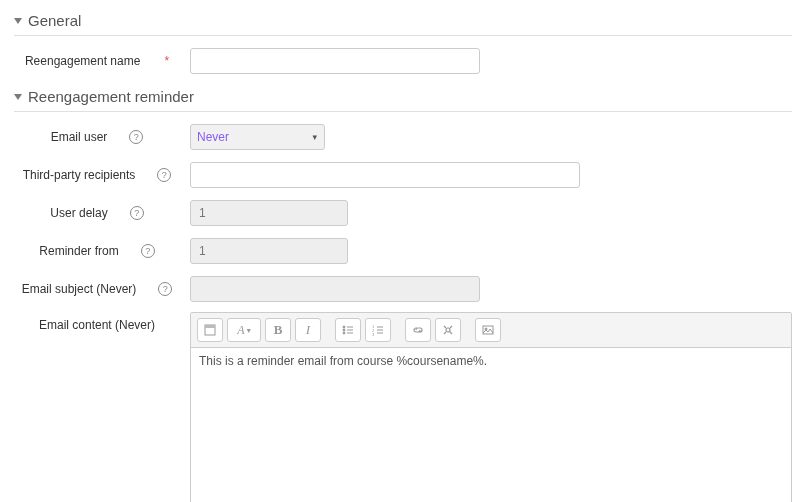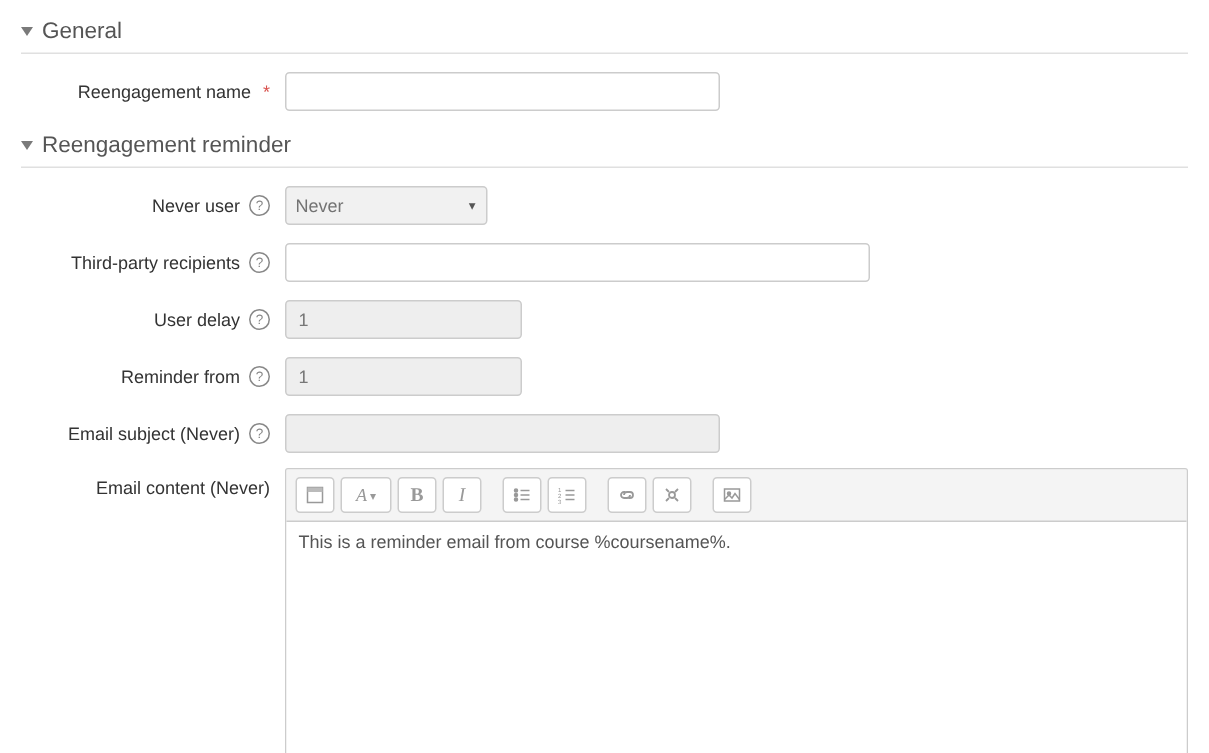--- a/index.html
+++ b/index.html
@@ -35,41 +35,41 @@
     min-height: 30px;
     margin-bottom: 8px;
   }
   .form-row.top { align-items: flex-start; }
   .label-col {
     width: 176px;
     text-align: right;
     padding-right: 10px;
     color: #333;
     display: flex;
-    justify-content: flex-end;
-    align-items: center;
-    gap: 6px;
+    justify-content: center;
+    align-items: center;
+    gap: 22px;
   }
   .req { color: #d9534f; margin-left: 2px; }
   .help-icon {
     display: inline-flex;
     width: 14px; height: 14px;
     border: 1px solid #888;
     border-radius: 50%;
     align-items: center;
     justify-content: center;
     font-size: 9px;
     color: #888;
     line-height: 1;
   }
   .field-col { flex: 1; display: flex; align-items: center; gap: 8px; }
   input[type="text"], select, textarea {
     font-family: inherit;
     font-size: 12px;
-    color: #737373;
+    color: #8b5cf6;
   }
   .txt {
     height: 26px;
     padding: 2px 8px;
     border: 1px solid #ccc;
     border-radius: 3px;
     background: #fff;
   }
   .txt.w-large { width: 290px; }
   .txt.w-xlarge { width: 390px; }
@@ -161,21 +161,21 @@
   </div>
 </div>
 
 <div class="section-header">
   <span class="toggle"></span>
   <span class="title">Reengagement reminder</span>
 </div>
 
 <div class="form-row">
   <div class="label-col">
-    <span>Never user</span>
+    <span>Email user</span>
     <span class="help-icon">?</span>
   </div>
   <div class="field-col">
     <span class="sel-wrap">
       <select class="sel w-med">
         <option>Never</option>
       </select>
     </span>
   </div>
 </div>

